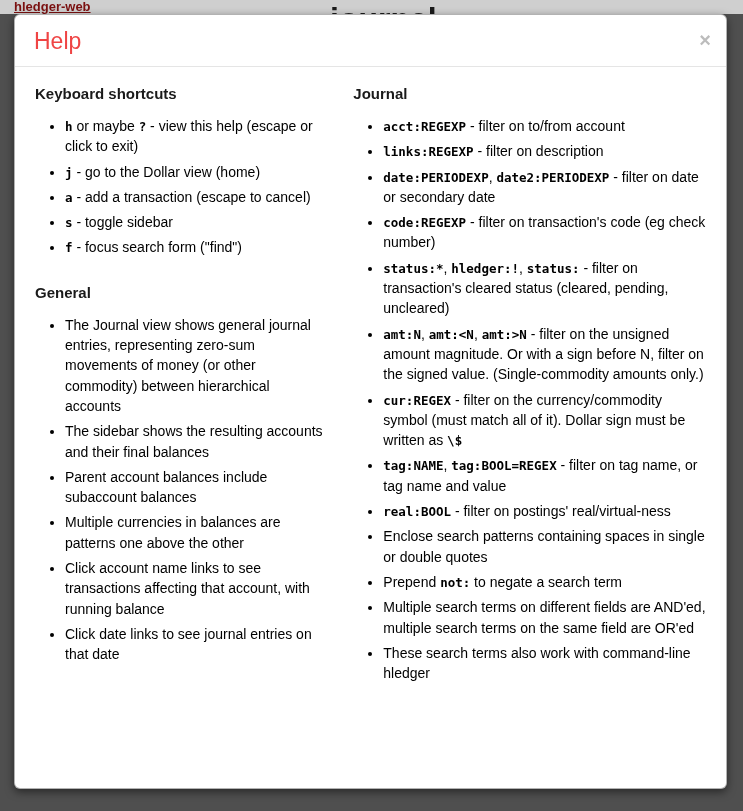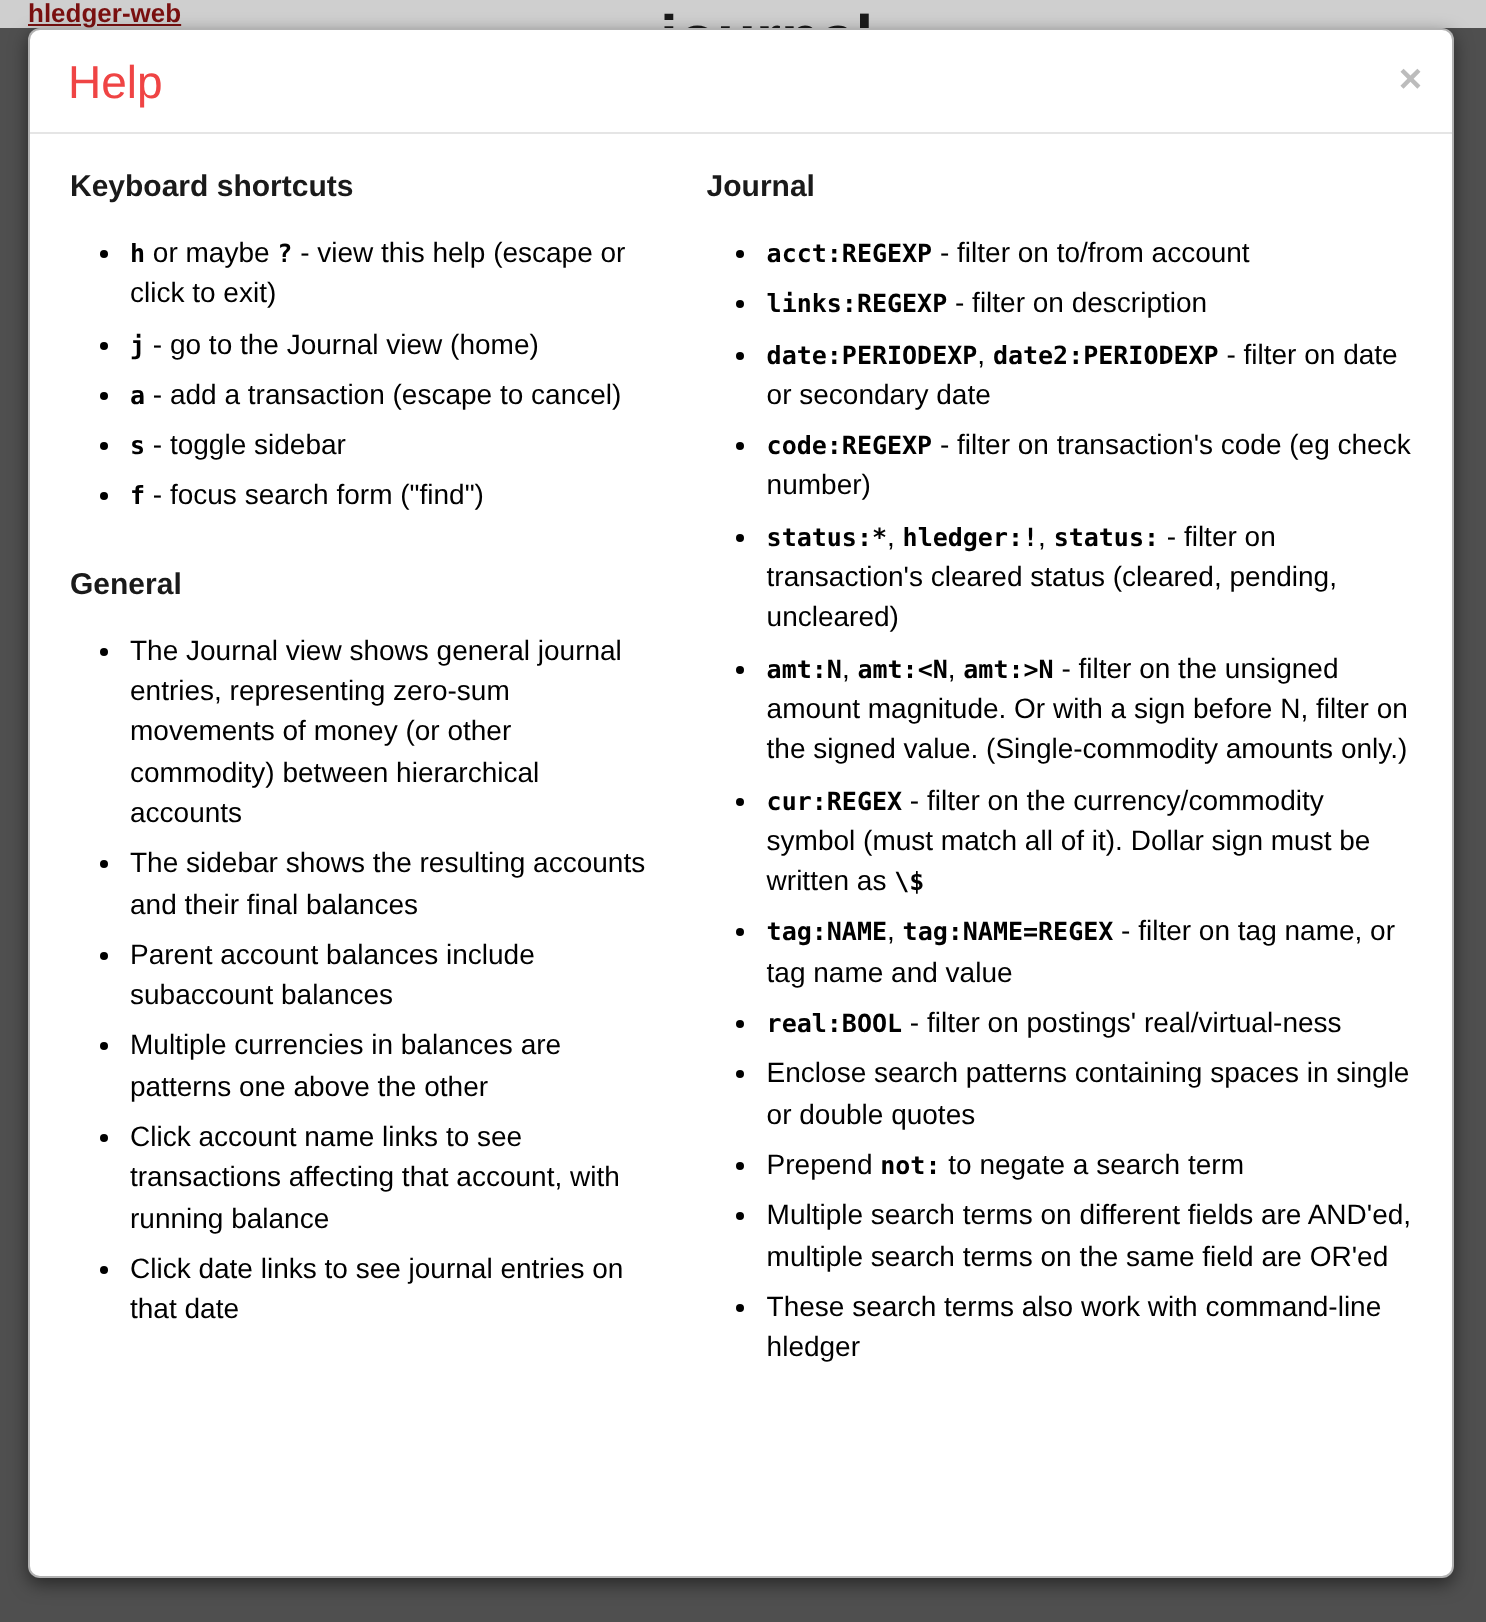--- a/index.html
+++ b/index.html
@@ -122,21 +122,21 @@
   <div class="modal">
     <div class="modal-header">
       <button class="close">×</button>
       <h2 class="modal-title">Help</h2>
     </div>
     <div class="modal-body">
       <div class="col col-left">
           <h3 class="section-heading">Keyboard shortcuts</h3>
           <ul class="help-list">
             <li><code class="code-term">h</code><span> or maybe </span><code class="code-term">?</code><span> - view this help (escape or click to exit)</span></li>
-            <li><code class="code-term">j</code><span> - go to the Journal view (home)</span></li>
+            <li><code class="code-term">j</code><span> - go to the Dollar view (home)</span></li>
             <li><code class="code-term">a</code><span> - add a transaction (escape to cancel)</span></li>
             <li><code class="code-term">s</code><span> - toggle sidebar</span></li>
             <li><code class="code-term">f</code><span> - focus search form ("find")</span></li>
           </ul>
           <h3 class="section-heading">General</h3>
           <ul class="help-list">
             <li><span>The Journal view shows general journal entries, representing zero-sum movements of money (or other commodity) between hierarchical accounts</span></li>
             <li><span>The sidebar shows the resulting accounts and their final balances</span></li>
             <li><span>Parent account balances include subaccount balances</span></li>
             <li><span>Multiple currencies in balances are patterns one above the other</span></li>
@@ -147,21 +147,21 @@
       <div class="col col-right">
           <h3 class="section-heading">Journal</h3>
           <ul class="help-list">
             <li><code class="code-term">acct:REGEXP</code><span> - filter on to/from account</span></li>
             <li><code class="code-term">links:REGEXP</code><span> - filter on description</span></li>
             <li><code class="code-term">date:PERIODEXP</code><span>, </span><code class="code-term">date2:PERIODEXP</code><span> - filter on date or secondary date</span></li>
             <li><code class="code-term">code:REGEXP</code><span> - filter on transaction's code (eg check number)</span></li>
             <li><code class="code-term">status:*</code><span>, </span><code class="code-term">hledger:!</code><span>, </span><code class="code-term">status:</code><span> - filter on transaction's cleared status (cleared, pending, uncleared)</span></li>
             <li><code class="code-term">amt:N</code><span>, </span><code class="code-term">amt:&lt;N</code><span>, </span><code class="code-term">amt:&gt;N</code><span> - filter on the unsigned amount magnitude. Or with a sign before N, filter on the signed value. (Single-commodity amounts only.)</span></li>
             <li><code class="code-term">cur:REGEX</code><span> - filter on the currency/commodity symbol (must match all of it). Dollar sign must be written as </span><code class="code-term">\$</code></li>
-            <li><code class="code-term">tag:NAME</code><span>, </span><code class="code-term">tag:NAME=REGEX</code><span> - filter on tag name, or tag name and value</span></li>
+            <li><code class="code-term">tag:NAME</code><span>, </span><code class="code-term">tag:BOOL=REGEX</code><span> - filter on tag name, or tag name and value</span></li>
             <li><code class="code-term">real:BOOL</code><span> - filter on postings' real/virtual-ness</span></li>
             <li><span>Enclose search patterns containing spaces in single or double quotes</span></li>
             <li><span>Prepend </span><code class="code-term">not:</code><span> to negate a search term</span></li>
             <li><span>Multiple search terms on different fields are AND'ed, multiple search terms on the same field are OR'ed</span></li>
             <li><span>These search terms also work with command-line hledger</span></li>
           </ul>
         </div>
     </div>
   </div>
 

